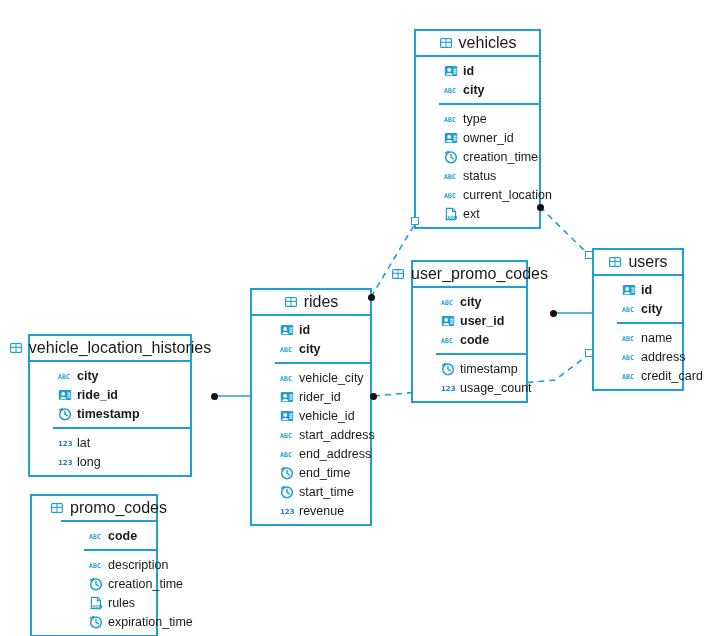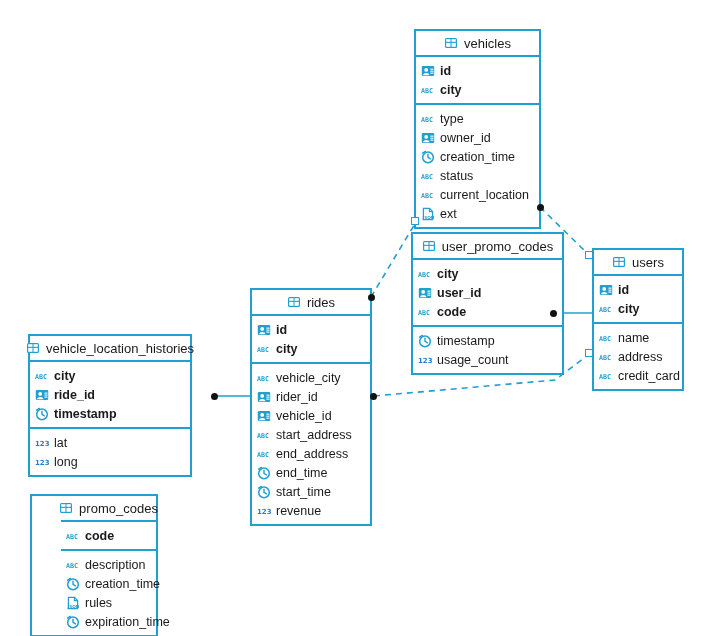--- a/index.html
+++ b/index.html
@@ -19,28 +19,29 @@
     border:2px solid #1f9fd2;
     background:#ffffff;
     box-sizing:border-box;
     z-index:3;
   }
   .tbl-header{
     height:26px;
     display:flex;align-items:center;justify-content:center;
     gap:6px;
     border-bottom:2px solid #1f9fd2;
-    font-size:13px;
+    font-size:16px;
     color:#1a1a1a;
     background:#ffffff;
     box-sizing:border-box;
   }
   .tbl-section{
     padding:4px 0 4px 0;
     box-sizing:border-box;
+    margin-left:23px;
   }
   .tbl-section.keys{border-bottom:2px solid #1f9fd2;}
   .row{
     display:flex;align-items:center;
     gap:5px;
     height:19px;
     padding-left:5px;
     font-size:12.5px;
     color:#1a1a1a;
     white-space:nowrap;
@@ -173,21 +174,21 @@
             <svg viewBox="0 0 14 14">
               <path d="M2.4 1.4 h6.1 l3.1 3.1 v8.1 h-9.2 z" fill="#ffffff" stroke="#1f9fd2" stroke-width="1.2"></path>
               <path d="M8.4 1.5 v3.1 h3.1" fill="none" stroke="#1f9fd2" stroke-width="1.1"></path>
               <text x="1.6" y="12.1" font-family="DejaVu Sans, sans-serif" font-size="4.2" font-weight="bold" fill="#1f9fd2">JSON</text>
             </svg>
           </span>
           <span>ext</span>
         </div>
       </div>
     </div>
-    <div class="table-box" style="left: 411px; top: 232px; width: 153px;">
+    <div class="table-box" style="left: 411px; top: 260px; width: 117px;">
       <div class="tbl-header">
         <span class="icon">
           <svg viewBox="0 0 14 14">
             <rect x="1" y="2" width="12" height="10" rx="1.5" fill="#1f9fd2"></rect>
             <rect x="2.2" y="3.2" width="4.3" height="2.6" fill="#ffffff"></rect>
             <rect x="7.5" y="3.2" width="4.3" height="2.6" fill="#ffffff"></rect>
             <rect x="2.2" y="6.9" width="4.3" height="3.9" fill="#ffffff"></rect>
             <rect x="7.5" y="6.9" width="4.3" height="3.9" fill="#ffffff"></rect>
           </svg>
         </span>

